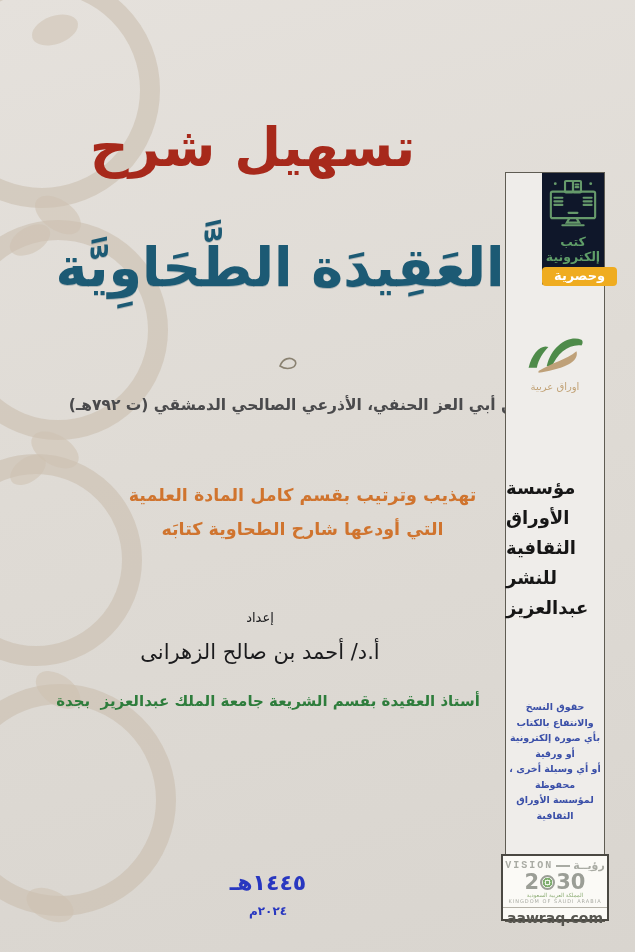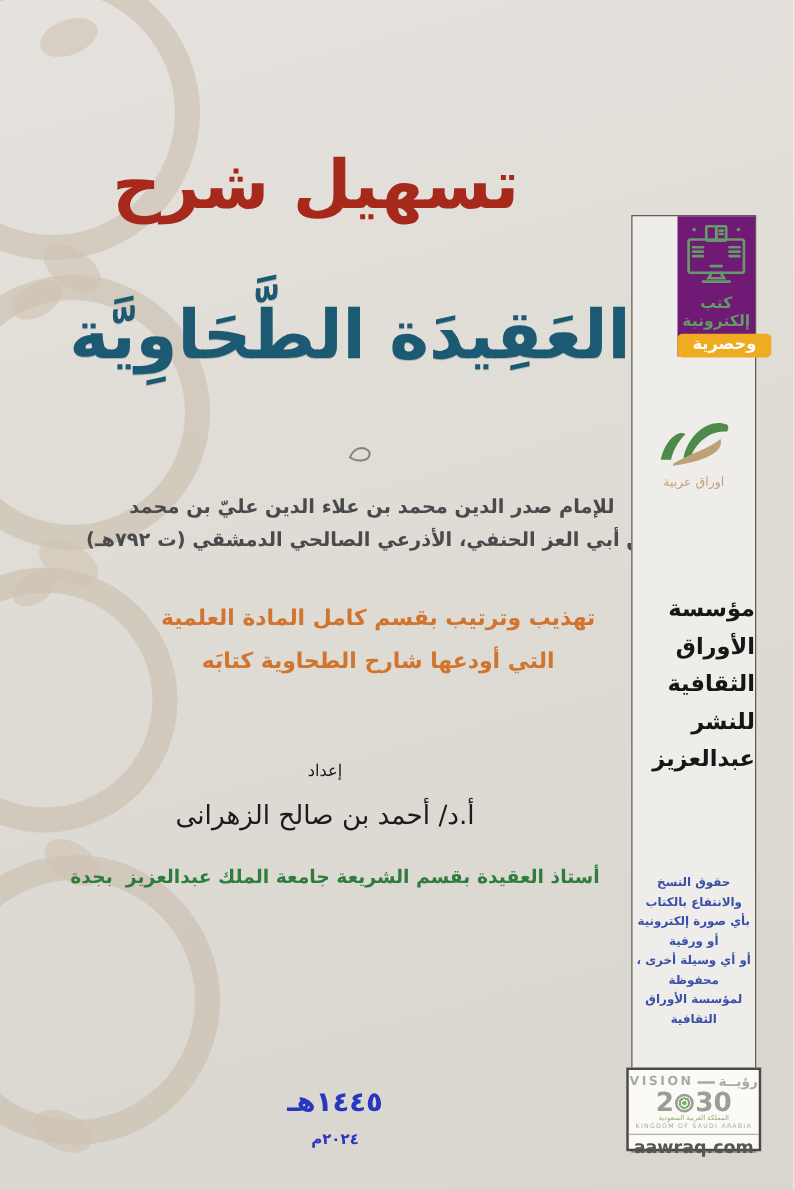--- a/index.html
+++ b/index.html
@@ -21,35 +21,35 @@
   .prepared-label{top:610px;left:0;width:520px;font-size:13px;color:#202022;}
   .preparer-name{top:640px;left:0;width:520px;font-size:21px;color:#1b1b1d;}
   .preparer-title{top:692px;left:8px;width:520px;font-size:15px;font-weight:bold;color:#2e7d3c;}
   .date-block{top:868px;left:148px;width:240px;color:#2837c0;font-weight:bold;line-height:29px;}
   .date-hijri{font-size:22px;}
   .date-greg{font-size:12px;}
 
   
   .strip{position:absolute;left:505px;top:172px;width:100px;height:750px;z-index:2;
     background:#efedea;border:1.5px solid #5f5c53;box-sizing:border-box;}
-  .ebook-box{position:absolute;top:0;left:0;right:0;height:112px;background:#701a75;
+  .ebook-box{position:absolute;top:0;left:0;right:0;height:112px;background:#0f172a;
     border-bottom:1px solid #aaa38c;text-align:center;padding-top:6px;box-sizing:border-box;margin-left:36px;}
   .ebook-label{font-size:12.5px;font-weight:bold;color:#5f9d68;direction:rtl;margin-top:1px;}
   .exclusive-badge{display:inline-block;margin-top:3px;background:#efac20;color:#ffffff;
     font-size:13px;font-weight:bold;padding:1px 12px 3px;border-radius:4px;direction:rtl;}
   .awraq-logo-block{position:absolute;top:160px;left:0;right:0;text-align:center;}
   .awraq-logo-text{font-size:10px;color:#c2a377;direction:rtl;margin-top:-4px;}
-  .foundation{position:absolute;top:300px;left:0;right:0;text-align:right;direction:rtl;}
+  .foundation{position:absolute;top:300px;left:0;right:0;text-align:left;direction:rtl;}
   .foundation span{display:block;font-size:18px;font-weight:bold;color:#161616;line-height:30px;}
   .copyright{position:absolute;top:526px;left:2px;right:2px;text-align:center;direction:rtl;}
   .copyright span{display:block;font-size:9.5px;font-weight:bold;color:#3a4fa8;line-height:15.5px;}
   .vision-box{position:absolute;bottom:0;left:-5px;right:-5px;height:67px;background:#fbfaf6;
     border:2px solid #4a4842;box-sizing:border-box;text-align:center;padding-top:3px;}
   .v-row1{display:flex;align-items:center;justify-content:center;gap:3px;color:#a9aba3;}
-  .v-en{font-size:10px;letter-spacing:2px;font-weight:bold;}
+  .v-en{font-size:10px;letter-spacing:2px;font-weight:bold;font-family:Liberation Mono, monospace;}
   .v-ar{font-size:11px;font-weight:bold;direction:rtl;}
   .v-line{width:14px;height:2px;background:#a9aba3;}
   .v-year{display:flex;align-items:center;justify-content:center;gap:1px;
     font-size:21px;font-weight:bold;color:#9b9e96;line-height:20px;}
   .v-emblem{display:inline-block;width:15px;height:15px;border-radius:50%;
     border:2px solid #9b9e96;box-sizing:border-box;
     background:radial-gradient(circle at 50% 50%,#7fae6f 0 22%,#eef3ea 23% 38%,#7fae6f 39% 58%,#eef3ea 59%);}
   .v-sub-ar{font-size:5.5px;color:#8fae77;direction:rtl;line-height:6px;}
   .v-sub-en{font-size:5px;color:#a9aba3;letter-spacing:1px;line-height:7px;}
   .website{border-top:1px solid #b5b2a8;margin-top:2px;padding-top:2px;
@@ -80,21 +80,20 @@
 
   <div class="txt series-title">تسهيل شرح</div>
 
   <div class="txt main-title">العَقِيدَة الطَّحَاوِيَّة</div>
 
   <svg class="calligrapher-mark" width="22" height="14" viewBox="0 0 22 14">
     <path d="M2,10 C5,2 12,1 16,4 C19,6 18,11 13,12 C9,13 5,12 2,10 Z" fill="none" stroke="#6e6450" stroke-width="1.6"></path>
   </svg>
 
   <div class="txt author">
-    <div>للإمام صدر الدين محمد بن علاء الدين عليّ بن محمد</div>
     <div>ابن أبي العز الحنفي، الأذرعي الصالحي الدمشقي (ت ٧٩٢هـ)</div>
   </div>
 
   <div class="txt description">
     <div>تهذيب وترتيب بقسم كامل المادة العلمية</div>
     <div>التي أودعها شارح الطحاوية كتابَه</div>
   </div>
 
   <div class="txt prepared-label">إعداد</div>
   <div class="txt preparer-name">أ.د/ أحمد بن صالح الزهرانى</div>

